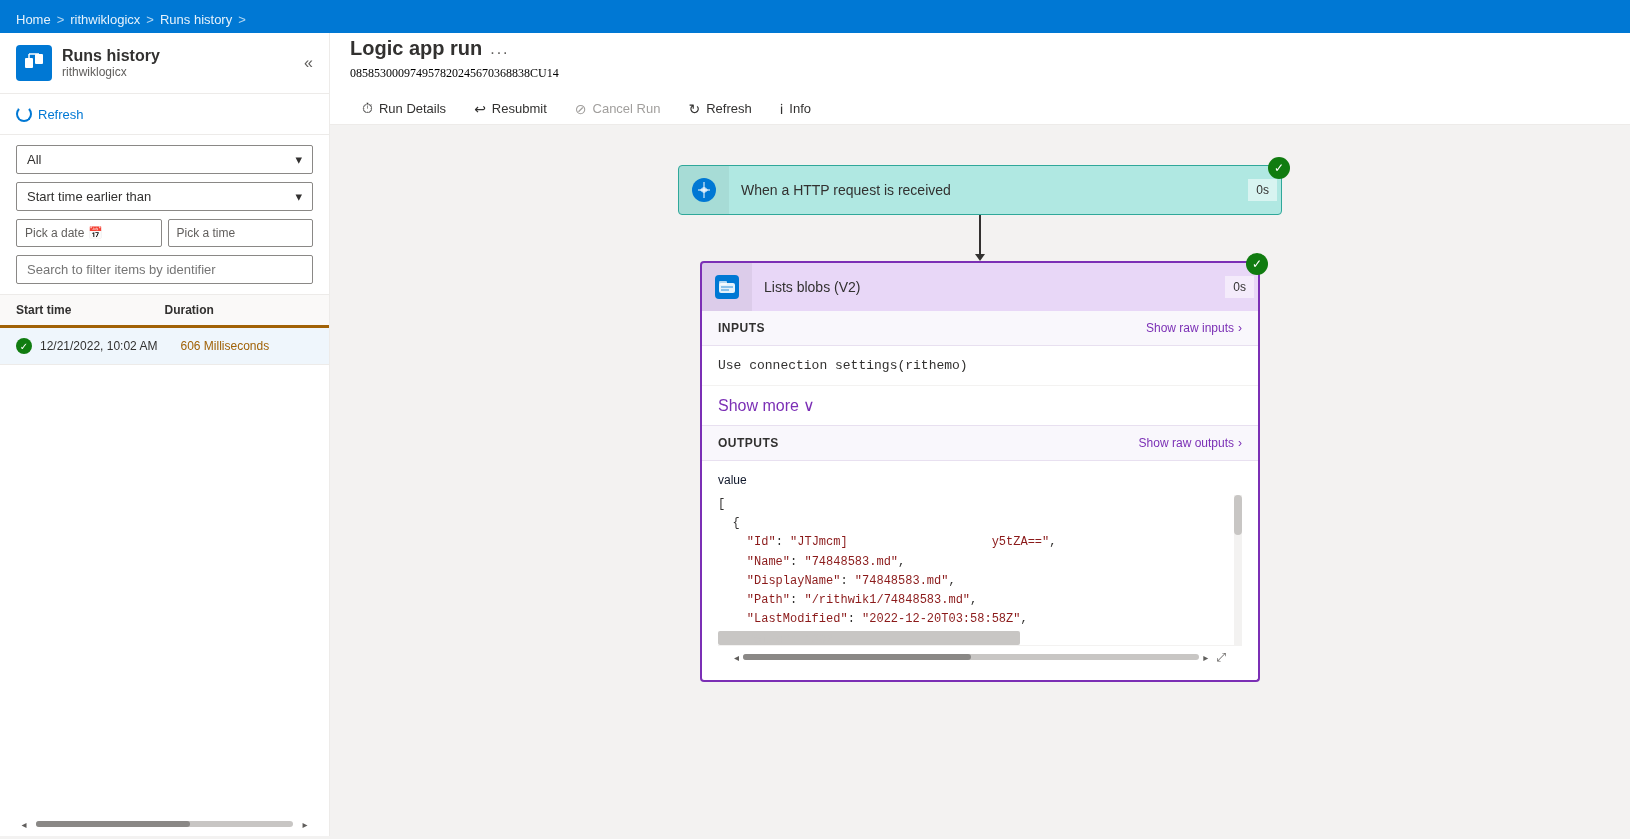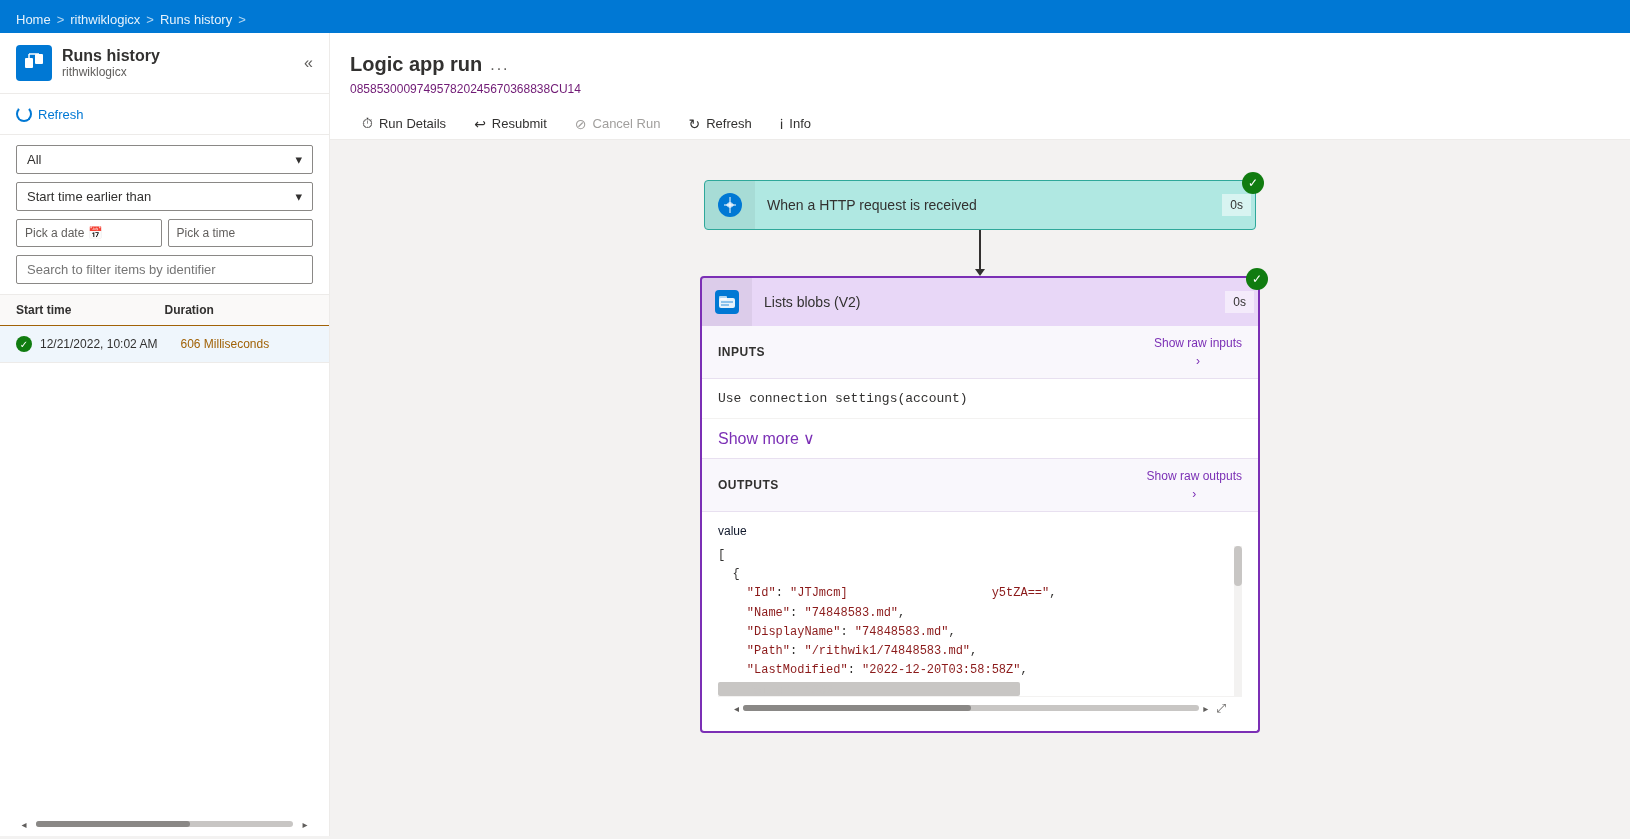--- a/index.html
+++ b/index.html
@@ -140,21 +140,21 @@
     }
 
     
     .runs-list-header {
       display: grid;
       grid-template-columns: 1fr 1fr;
       padding: 8px 16px;
       font-weight: 600;
       font-size: 12px;
       color: #323130;
-      border-bottom: 1px solid #a16207;
+      border-bottom: 3px solid #a16207;
       background: #faf9f8;
     }
 
     .runs-list {
       overflow-y: auto;
       flex: 1;
     }
 
     .run-item {
       display: grid;
@@ -224,40 +224,41 @@
       flex: 1;
       display: flex;
       flex-direction: column;
       overflow: hidden;
       background: #f3f2f1;
     }
 
     .main-header {
       background: white;
       border-bottom: 1px solid #edebe9;
-      padding: 20px 20px 0 20px;
+      padding: 4px 20px 0 20px;
     }
 
     .main-title-row {
       display: flex;
       align-items: center;
       gap: 8px;
       margin-bottom: 6px;
     }
 
     .main-title {
       font-size: 20px;
       font-weight: 600;
       color: #323130;
     }
 
     .main-subtitle {
       font-size: 12px;
-      color: #701a75;
+      color: #000000;
       margin-bottom: 8px;
+      font-family: Liberation Serif, serif;
     }
 
     .toolbar {
       display: flex;
       align-items: center;
       gap: 4px;
       padding-top: 4px;
     }
 
     .toolbar-btn {
@@ -294,21 +295,21 @@
       flex-direction: column;
       align-items: center;
       gap: 0;
     }
 
     .workflow-node {
       position: relative;
     }
 
     .node-http {
-      width: 552px;
+      width: 604px;
       background: #b0e8e2;
       border: 1px solid #2fa89a;
       border-radius: 4px;
       display: flex;
       align-items: center;
       padding: 0;
       overflow: hidden;
     }
 
     .node-icon-area {
@@ -419,21 +420,20 @@
       letter-spacing: 0.5px;
     }
 
     .section-link {
       display: flex;
       align-items: center;
       gap: 4px;
       color: #7b2fb5;
       font-size: 12px;
       cursor: pointer;
-      flex-direction: column;
     }
 
     .field-group {
       padding: 12px 16px;
       border-bottom: 1px solid #f3f2f1;
     }
 
     .field-label {
       font-size: 12px;
       color: #605e5c;
@@ -720,21 +720,21 @@
           <div class="node-blob-body">
 
             <div class="section-header">
               <span class="section-title">INPUTS</span>
               <div class="section-link">
                 <span>Show raw inputs</span>
                 <span>›</span>
               </div>
             </div>
             <div class="field-group">
-              <div class="field-value">Use connection settings(account)</div>
+              <div class="field-value">Use connection settings(rithemo)</div>
             </div>
             <button class="show-more-btn">
               <span>Show more</span>
               <span>∨</span>
             </button>
 
             <div class="outputs-section">
               <div class="section-header" style="border-top: 1px solid #e8e0f0;">
                 <span class="section-title">OUTPUTS</span>
                 <div class="section-link">

